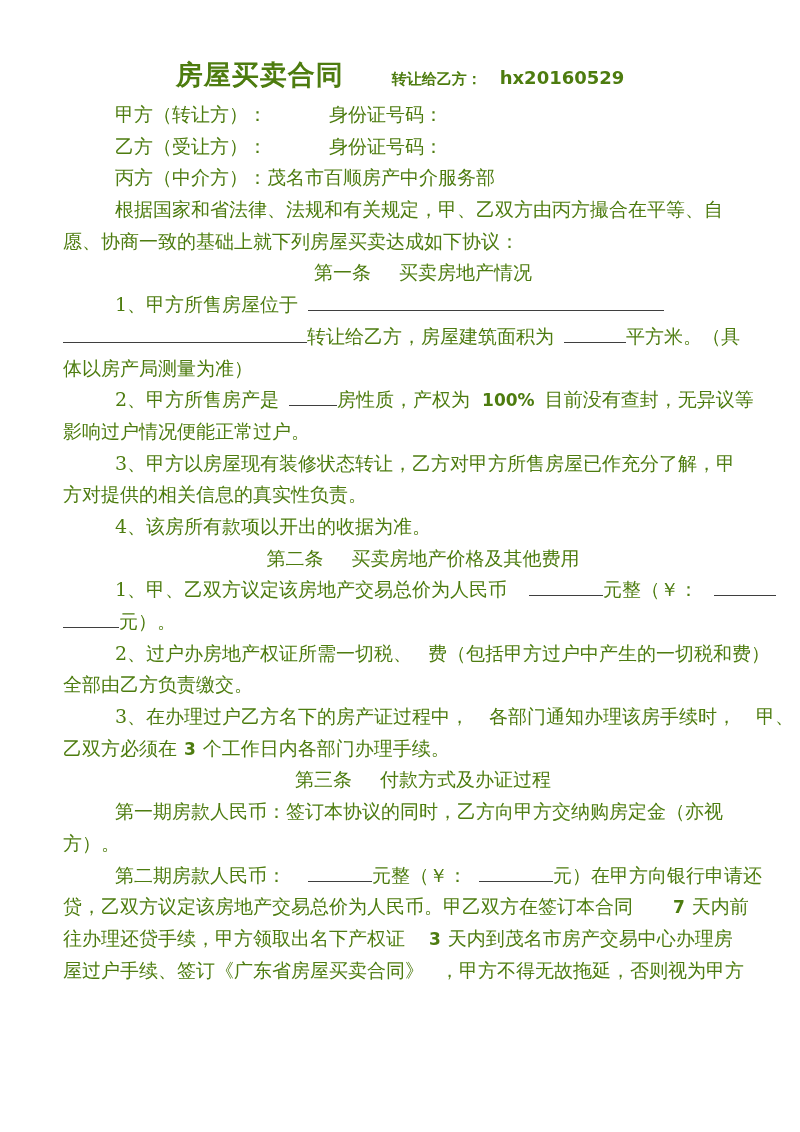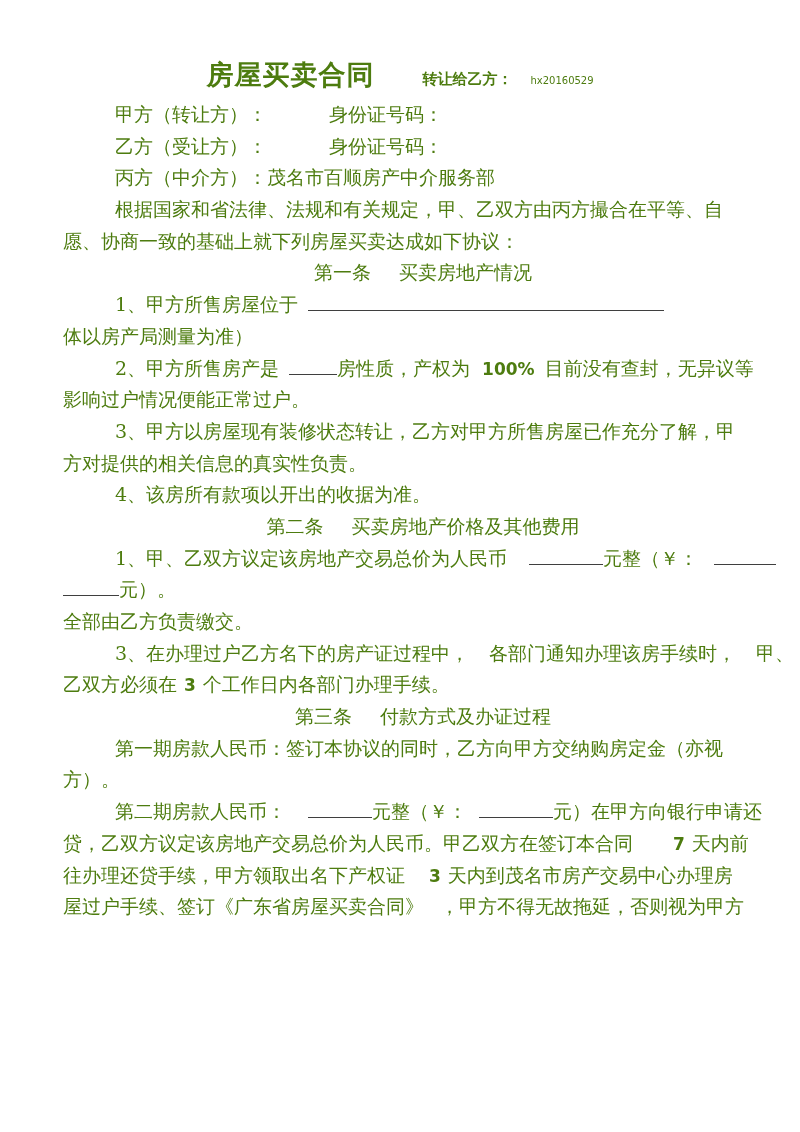--- a/index.html
+++ b/index.html
@@ -28,22 +28,22 @@
   .contract-no {
     display: inline-flex;
     align-items: baseline;
     margin-left: 48px;
   }
   .contract-no .label {
     font-size: 15px;
     font-weight: bold;
   }
   .contract-no .value {
-    font-size: 10px;
-    font-weight: normal;
+    font-size: 18px;
+    font-weight: bold;
     margin-left: 18px;
     font-family: "DejaVu Sans", "Liberation Sans", sans-serif;
   }
   .body-lines { }
   .line {
     height: 31.7px;
     line-height: 31.7px;
     font-size: 19px;
     white-space: nowrap;
   }
@@ -76,29 +76,31 @@
       </span>
     </div>
     <div class="body-lines">
         <div class="line" style="padding-left: 52px;"><span class="txt">甲方（转让方）：</span><span class="gap" style="width: 62px;"></span><span class="txt">身份证号码：</span></div>
         <div class="line" style="padding-left: 52px;"><span class="txt">乙方（受让方）：</span><span class="gap" style="width: 62px;"></span><span class="txt">身份证号码：</span></div>
         <div class="line" style="padding-left: 52px;"><span class="txt">丙方（中介方）：茂名市百顺房产中介服务部</span></div>
         <div class="line" style="padding-left: 52px;"><span class="txt">根据国家和省法律、法规和有关规定，甲、乙双方由丙方撮合在平等、自</span></div>
         <div class="line"><span class="txt">愿、协商一致的基础上就下列房屋买卖达成如下协议：</span></div>
         <div class="line center"><span class="txt">第一条</span><span class="gap" style="width: 28px;"></span><span class="txt">买卖房地产情况</span></div>
         <div class="line" style="padding-left: 52px;"><span class="txt">1、甲方所售房屋位于</span><span class="gap" style="width: 10px;"></span><span class="blank" style="width: 356px;"></span></div>
+        <div class="line"><span class="blank" style="width: 244px;"></span><span class="txt">转让给乙方，房屋建筑面积为</span><span class="gap" style="width: 10px;"></span><span class="blank" style="width: 62px;"></span><span class="txt">平方米。（具</span></div>
         <div class="line"><span class="txt">体以房产局测量为准）</span></div>
         <div class="line" style="padding-left: 52px;"><span class="txt">2、甲方所售房产是</span><span class="gap" style="width: 10px;"></span><span class="blank" style="width: 48px;"></span><span class="txt">房性质，产权为</span><span class="gap" style="width: 12px;"></span><span class="txt num">100%</span><span class="gap" style="width: 10px;"></span><span class="txt">目前没有查封，无异议等</span></div>
         <div class="line"><span class="txt">影响过户情况便能正常过户。</span></div>
         <div class="line" style="padding-left: 52px;"><span class="txt">3、甲方以房屋现有装修状态转让，乙方对甲方所售房屋已作充分了解，甲</span></div>
         <div class="line"><span class="txt">方对提供的相关信息的真实性负责。</span></div>
         <div class="line" style="padding-left: 52px;"><span class="txt">4、该房所有款项以开出的收据为准。</span></div>
         <div class="line center"><span class="txt">第二条</span><span class="gap" style="width: 28px;"></span><span class="txt">买卖房地产价格及其他费用</span></div>
         <div class="line" style="padding-left: 52px;"><span class="txt">1、甲、乙双方议定该房地产交易总价为人民币</span><span class="gap" style="width: 22px;"></span><span class="blank" style="width: 74px;"></span><span class="txt">元整（￥：</span><span class="gap" style="width: 16px;"></span><span class="blank" style="width: 62px;"></span></div>
         <div class="line"><span class="blank" style="width: 56px;"></span><span class="txt">元）。</span></div>
+        <div class="line" style="padding-left: 52px;"><span class="txt">2、过户办房地产权证所需一切税、</span><span class="gap" style="width: 16px;"></span><span class="txt">费（包括甲方过户中产生的一切税和费）</span></div>
         <div class="line"><span class="txt">全部由乙方负责缴交。</span></div>
         <div class="line" style="padding-left: 52px;"><span class="txt">3、在办理过户乙方名下的房产证过程中，</span><span class="gap" style="width: 20px;"></span><span class="txt">各部门通知办理该房手续时，</span><span class="gap" style="width: 20px;"></span><span class="txt">甲、</span></div>
         <div class="line"><span class="txt">乙双方必须在</span><span class="gap" style="width: 7px;"></span><span class="txt num">3</span><span class="gap" style="width: 7px;"></span><span class="txt">个工作日内各部门办理手续。</span></div>
         <div class="line center"><span class="txt">第三条</span><span class="gap" style="width: 28px;"></span><span class="txt">付款方式及办证过程</span></div>
         <div class="line" style="padding-left: 52px;"><span class="txt">第一期房款人民币：签订本协议的同时，乙方向甲方交纳购房定金（亦视</span></div>
         <div class="line"><span class="txt">方）。</span></div>
         <div class="line" style="padding-left: 52px; font-family: Liberation Serif, serif;"><span class="txt">第二期房款人民币：</span><span class="gap" style="width: 22px;"></span><span class="blank" style="width: 64px;"></span><span class="txt">元整（￥：</span><span class="gap" style="width: 12px;"></span><span class="blank" style="width: 74px;"></span><span class="txt">元）在甲方向银行申请还</span></div>
         <div class="line"><span class="txt">贷，乙双方议定该房地产交易总价为人民币。甲乙双方在签订本合同</span><span class="gap" style="width: 40px;"></span><span class="txt num">7</span><span class="gap" style="width: 7px;"></span><span class="txt">天内前</span></div>
         <div class="line"><span class="txt">往办理还贷手续，甲方领取出名下产权证</span><span class="gap" style="width: 24px;"></span><span class="txt num">3</span><span class="gap" style="width: 7px;"></span><span class="txt">天内到茂名市房产交易中心办理房</span></div>
         <div class="line"><span class="txt">屋过户手续、签订《广东省房屋买卖合同》</span><span class="gap" style="width: 16px;"></span><span class="txt">，甲方不得无故拖延，否则视为甲方</span></div>

